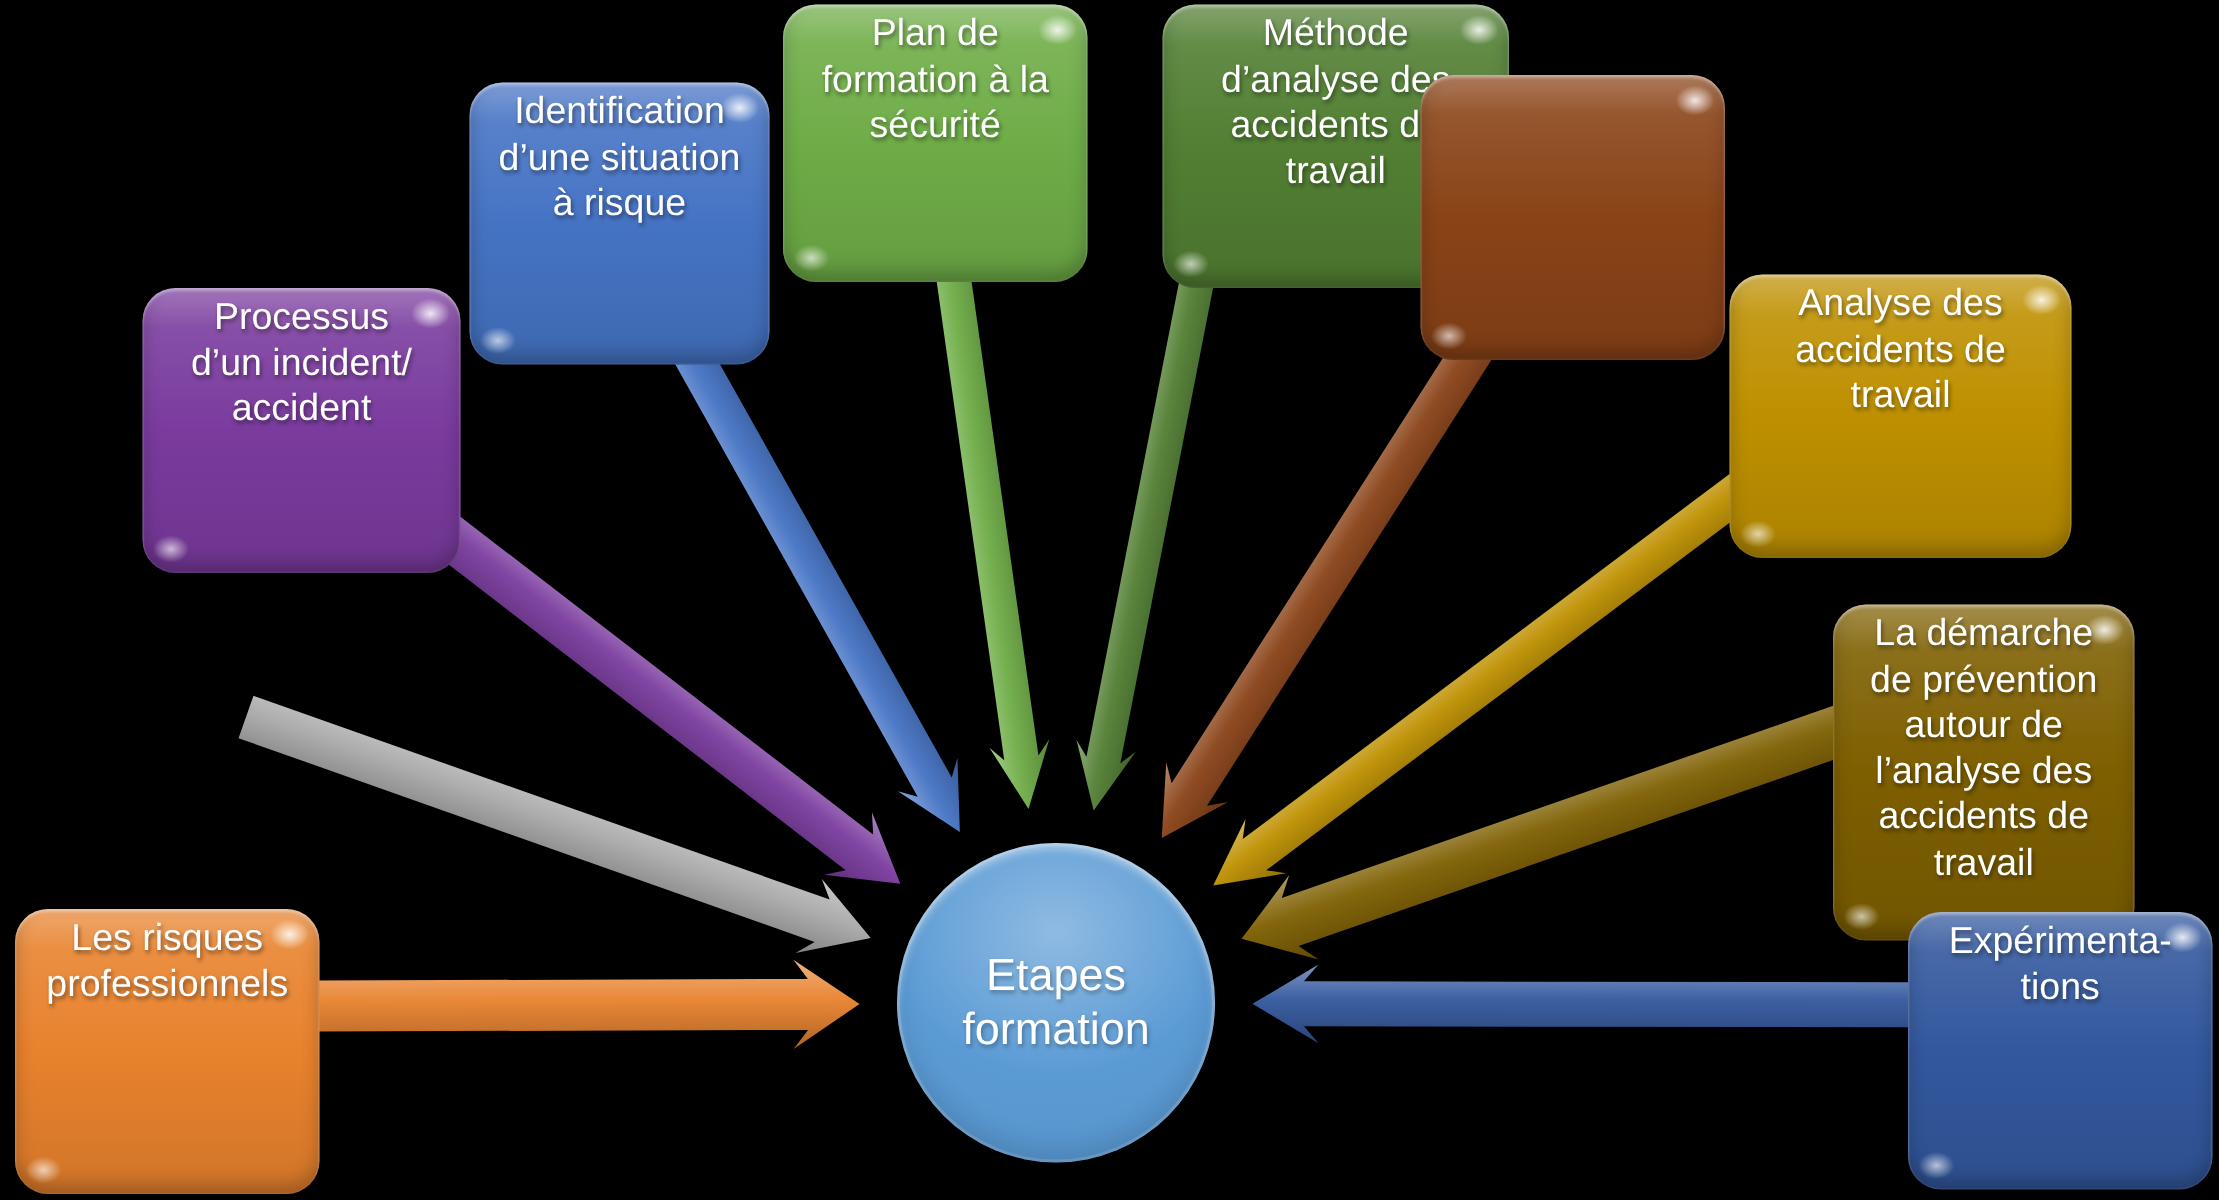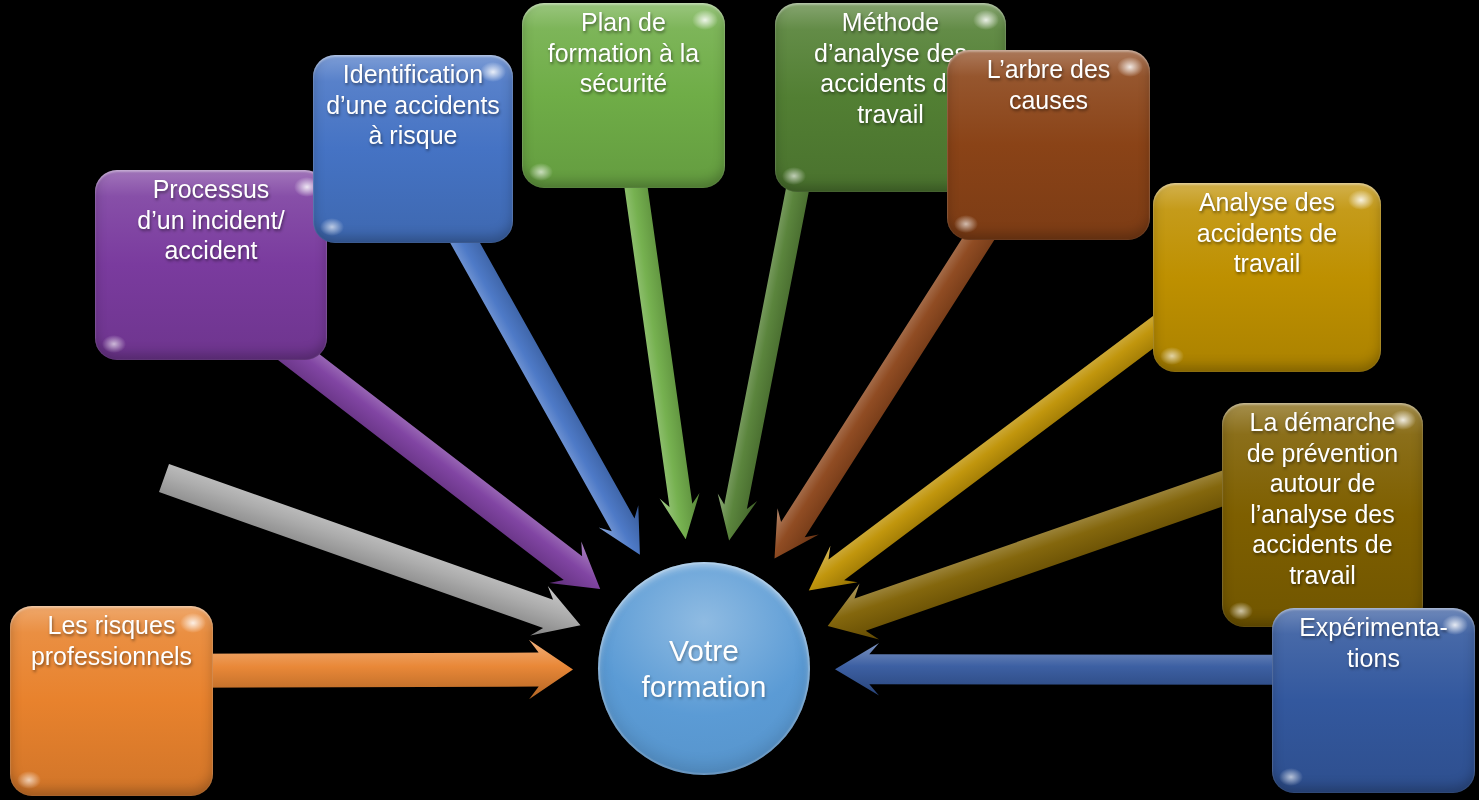--- a/index.html
+++ b/index.html
@@ -93,54 +93,52 @@
       <polygon points="169.0,463.9 553.1,599.7 547.8,585.9 580.5,625.3 530.3,635.4 543.1,628.0 159.0,492.1" fill="url(#ag1)"></polygon>
       <polygon points="109.9,654.0 538.6,652.6 528.9,639.8 573.0,669.4 529.1,699.3 538.7,686.6 110.1,688.0" fill="url(#ag0)"></polygon>
     </svg>
 
   <div class="node" style="left: 10px; top: 606px; width: 203px; height: 190px; background: linear-gradient(rgb(239, 168, 108) 0%, rgb(234, 143, 66) 14%, rgb(232, 130, 45) 50%, rgb(209, 117, 41) 100%);">
     <span class="gloss tr"></span>
     <span class="gloss bl"></span>
     <div class="label">Les risques
 professionnels</div>
   </div>
-  <div class="node" style="left: 95px; top: 170px; width: 232px; height: 190px; background: linear-gradient(rgb(162, 118, 187) 0%, rgb(135, 79, 168) 14%, rgb(122, 59, 158) 50%, rgb(110, 53, 142) 100%);">
+  <div class="node" style="left: 95px; top: 192px; width: 212px; height: 190px; background: linear-gradient(rgb(162, 118, 187) 0%, rgb(135, 79, 168) 14%, rgb(122, 59, 158) 50%, rgb(110, 53, 142) 100%);">
     <span class="gloss tr"></span>
     <span class="gloss bl"></span>
     <div class="label">Processus
 d’un incident/
 accident</div>
   </div>
   <div class="node" style="left: 313px; top: 55px; width: 200px; height: 188px; background: linear-gradient(rgb(125, 157, 214) 0%, rgb(88, 129, 202) 14%, rgb(69, 115, 196) 50%, rgb(62, 104, 176) 100%);">
     <span class="gloss tr"></span>
     <span class="gloss bl"></span>
     <div class="label">Identification
-d’une accidents
+d’une situation
 à risque</div>
   </div>
   <div class="node" style="left: 522px; top: 3px; width: 203px; height: 185px; background: linear-gradient(rgb(154, 198, 126) 0%, rgb(125, 181, 89) 14%, rgb(111, 173, 71) 50%, rgb(100, 156, 64) 100%);">
     <span class="gloss tr"></span>
     <span class="gloss bl"></span>
     <div class="label">Plan de
 formation à la
 sécurité</div>
   </div>
   <div class="node" style="left: 775px; top: 3px; width: 231px; height: 189px; background: linear-gradient(rgb(134, 165, 112) 0%, rgb(99, 140, 71) 14%, rgb(82, 127, 51) 50%, rgb(74, 114, 46) 100%);">
     <span class="gloss tr"></span>
     <span class="gloss bl"></span>
     <div class="label">Méthode
 d’analyse des
 accidents de
 travail</div>
   </div>
   <div class="node" style="left: 947px; top: 50px; width: 203px; height: 190px; background: linear-gradient(rgb(173, 123, 93) 0%, rgb(150, 86, 46) 14%, rgb(138, 67, 23) 50%, rgb(124, 60, 21) 100%);">
     <span class="gloss tr"></span>
     <span class="gloss bl"></span>
-    <div class="label">L’arbre des
-causes</div>
   </div>
   <div class="node" style="left: 1153px; top: 183px; width: 228px; height: 189px; background: linear-gradient(rgb(210, 177, 77) 0%, rgb(197, 155, 26) 14%, rgb(190, 144, 0) 50%, rgb(171, 130, 0) 100%);">
     <span class="gloss tr"></span>
     <span class="gloss bl"></span>
     <div class="label">Analyse des
 accidents de
 travail</div>
   </div>
   <div class="node" style="left: 1222px; top: 403px; width: 201px; height: 224px; background: linear-gradient(rgb(165, 143, 77) 0%, rgb(139, 111, 26) 14%, rgb(126, 95, 0) 50%, rgb(113, 86, 0) 100%);">
     <span class="gloss tr"></span>
@@ -153,17 +151,17 @@
 travail</div>
   </div>
   <div class="node" style="left: 1272px; top: 608px; width: 203px; height: 185px; background: linear-gradient(rgb(112, 138, 187) 0%, rgb(71, 105, 168) 14%, rgb(51, 88, 158) 50%, rgb(46, 79, 142) 100%);">
     <span class="gloss tr"></span>
     <span class="gloss bl"></span>
     <div class="label">Expérimenta-
 tions</div>
   </div>
 
   <div class="center-circle" id="center-circle" style="left: 598px; top: 562px; width: 212px; height: 213px; background: radial-gradient(95% 80% at 50% 28%, rgb(143, 187, 226) 0%, rgb(91, 155, 213) 55%, rgb(86, 147, 202) 100%);">
-    <div class="label">Votre
+    <div class="label">Etapes
 formation</div>
   </div>
 
 </div>
 
 </body></html>

